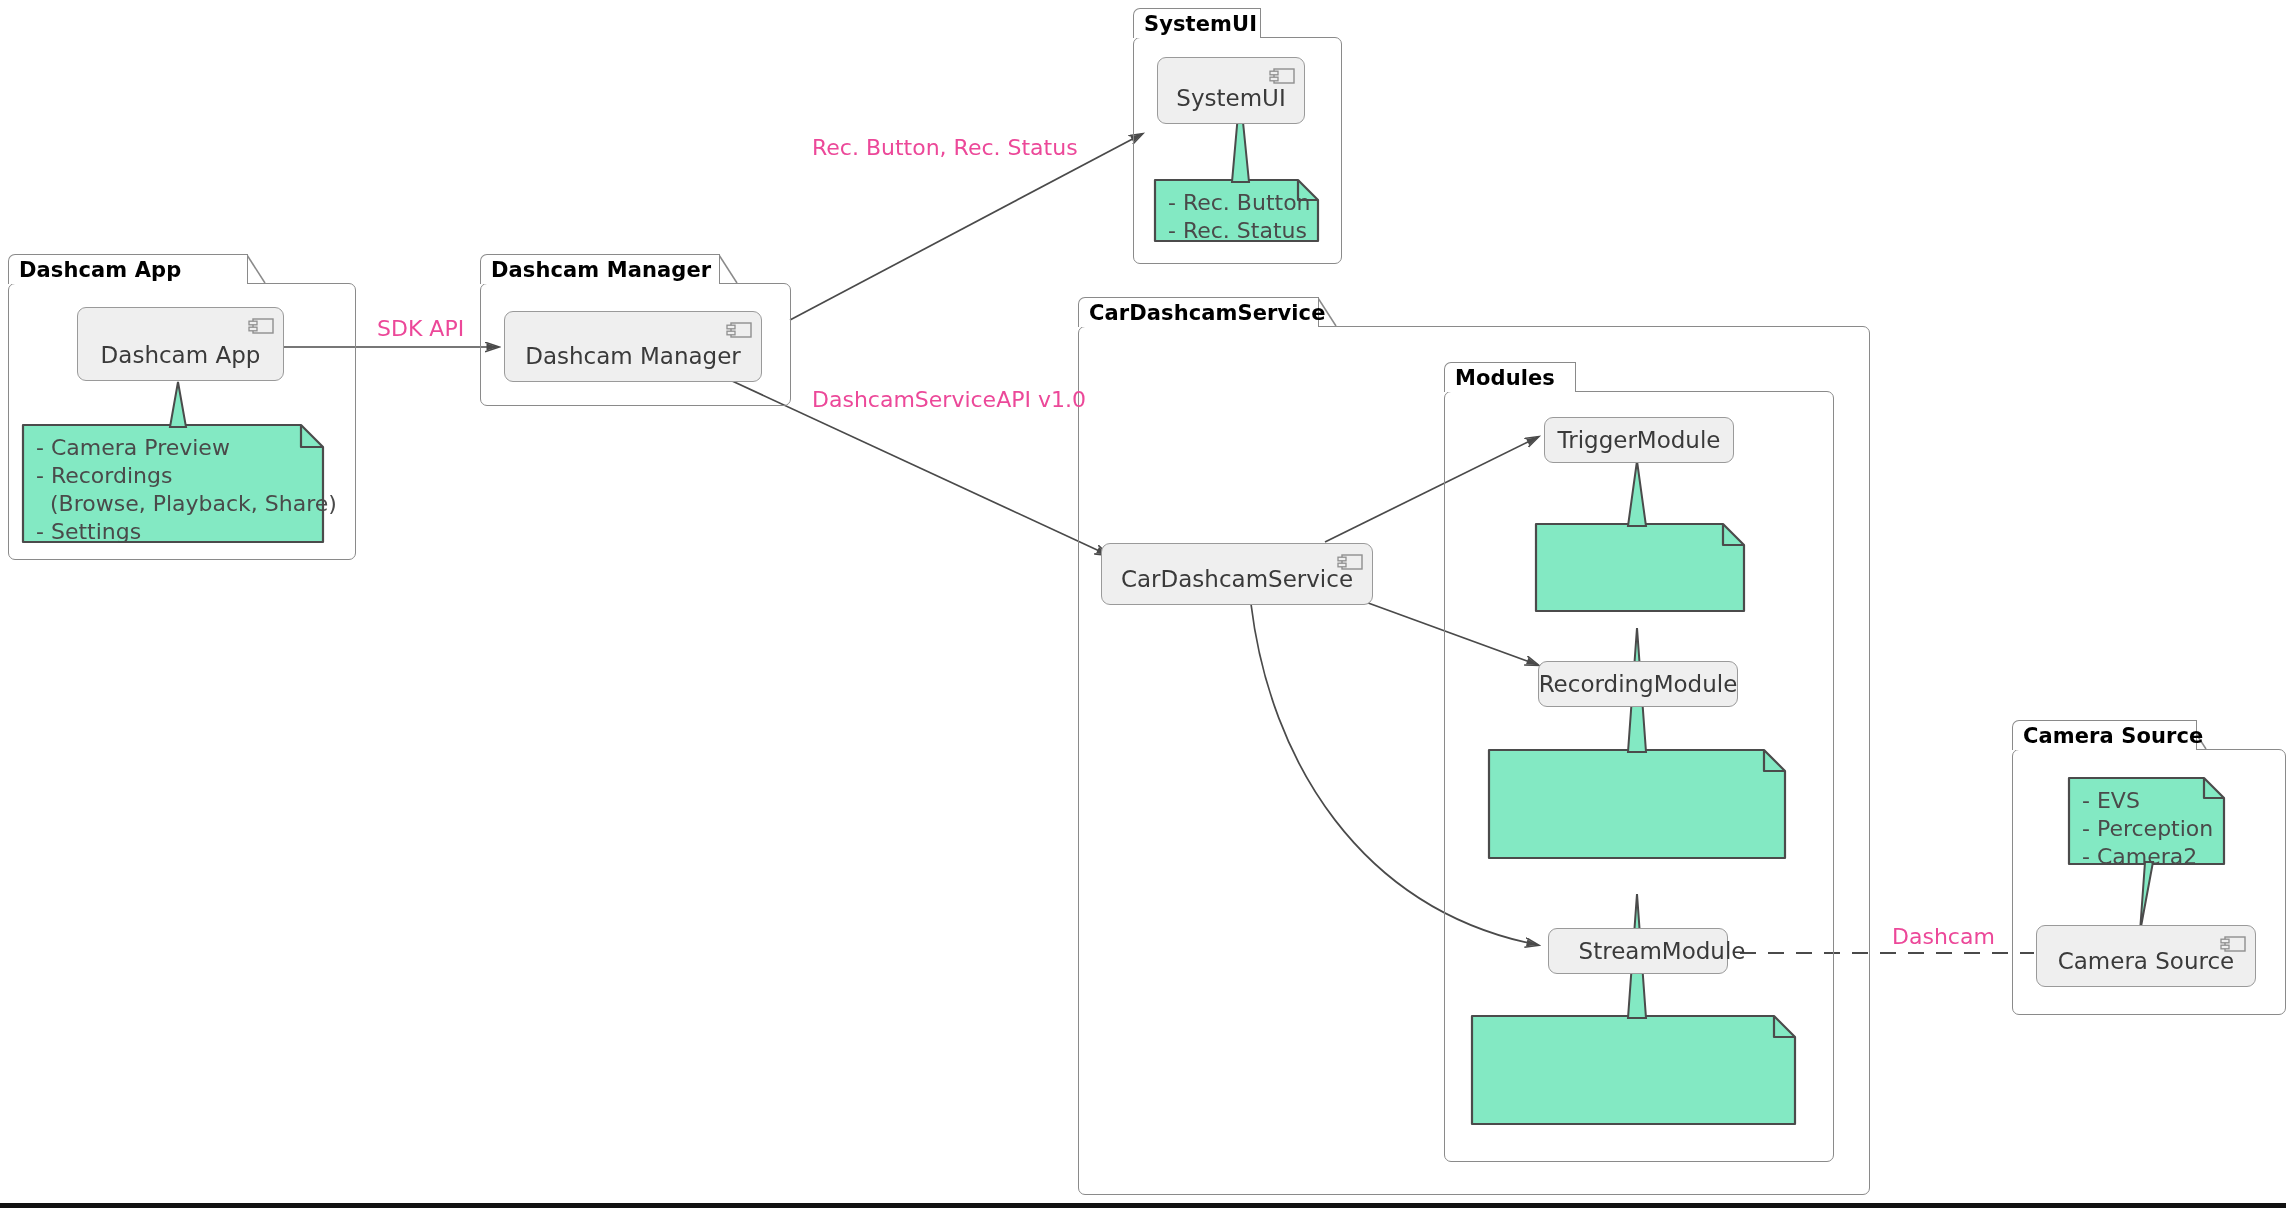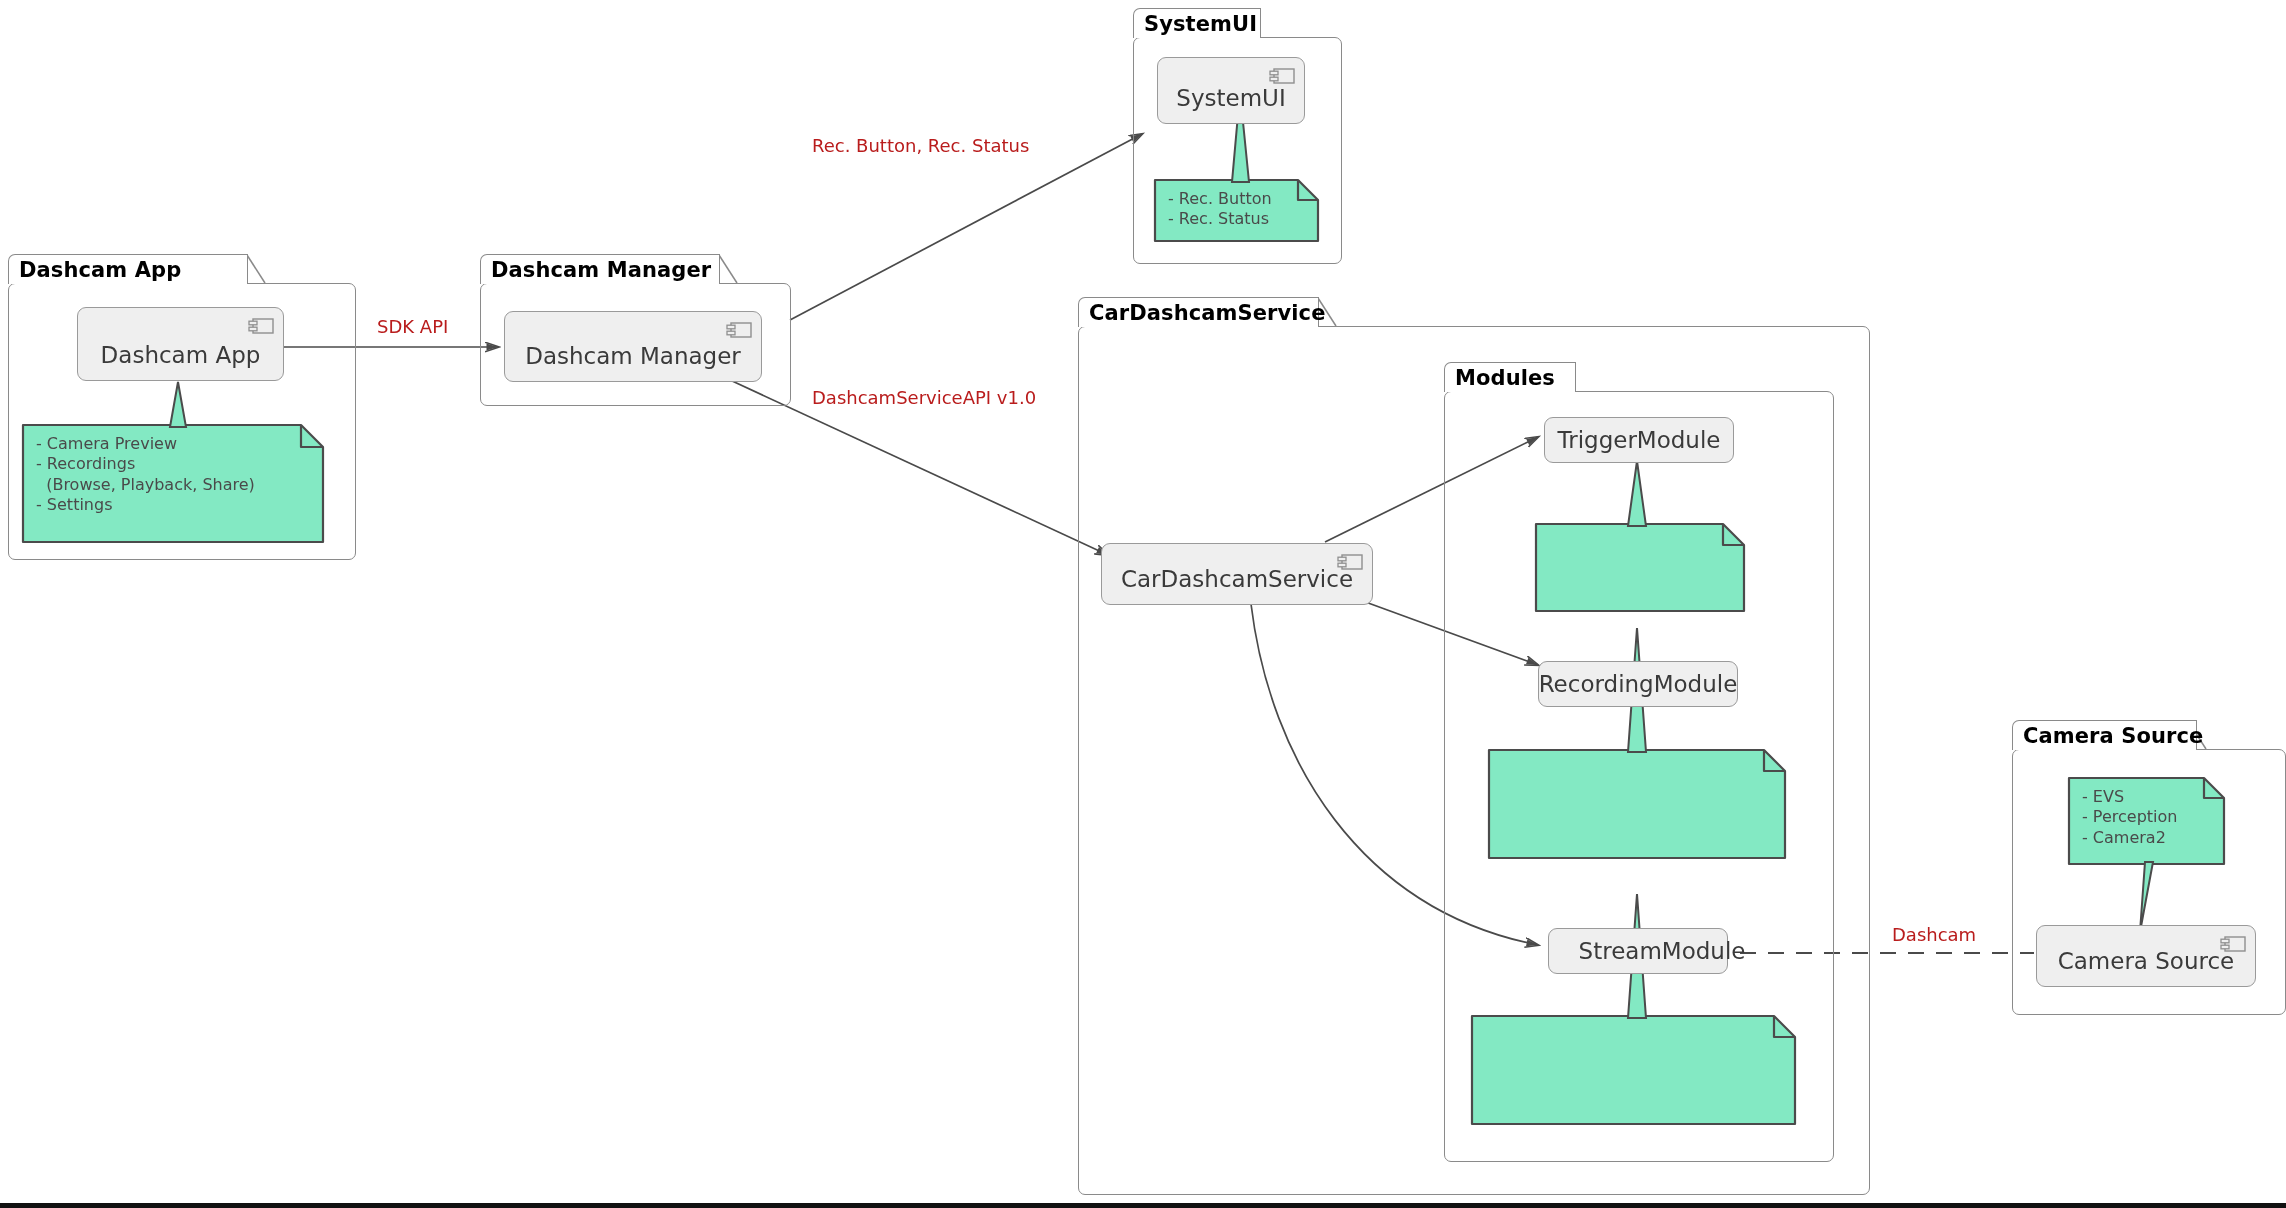--- a/index.html
+++ b/index.html
@@ -94,35 +94,35 @@
   
   .note {
     position: absolute;
     box-sizing: border-box;
     z-index: 5;
   }
   .note-text {
     position: absolute;
     left: 13px;
     top: 9px;
-    font-size: 16px;
+    font-size: 22px;
     color: #4a4a4a;
     line-height: 1.28;
     white-space: pre;
     z-index: 7;
   }
   .note-text b {
     font-weight: bold;
     color: #3d3d3d;
   }
   
   .edge-label {
     position: absolute;
-    font-size: 18px;
-    color: #b91c1c;
+    font-size: 22px;
+    color: #ec4899;
     white-space: nowrap;
     z-index: 8;
   }
   .bottom-bar {
     position: absolute;
     left: 0;
     bottom: 0;
     width: 2286px;
     height: 5px;
     background: #111111;

